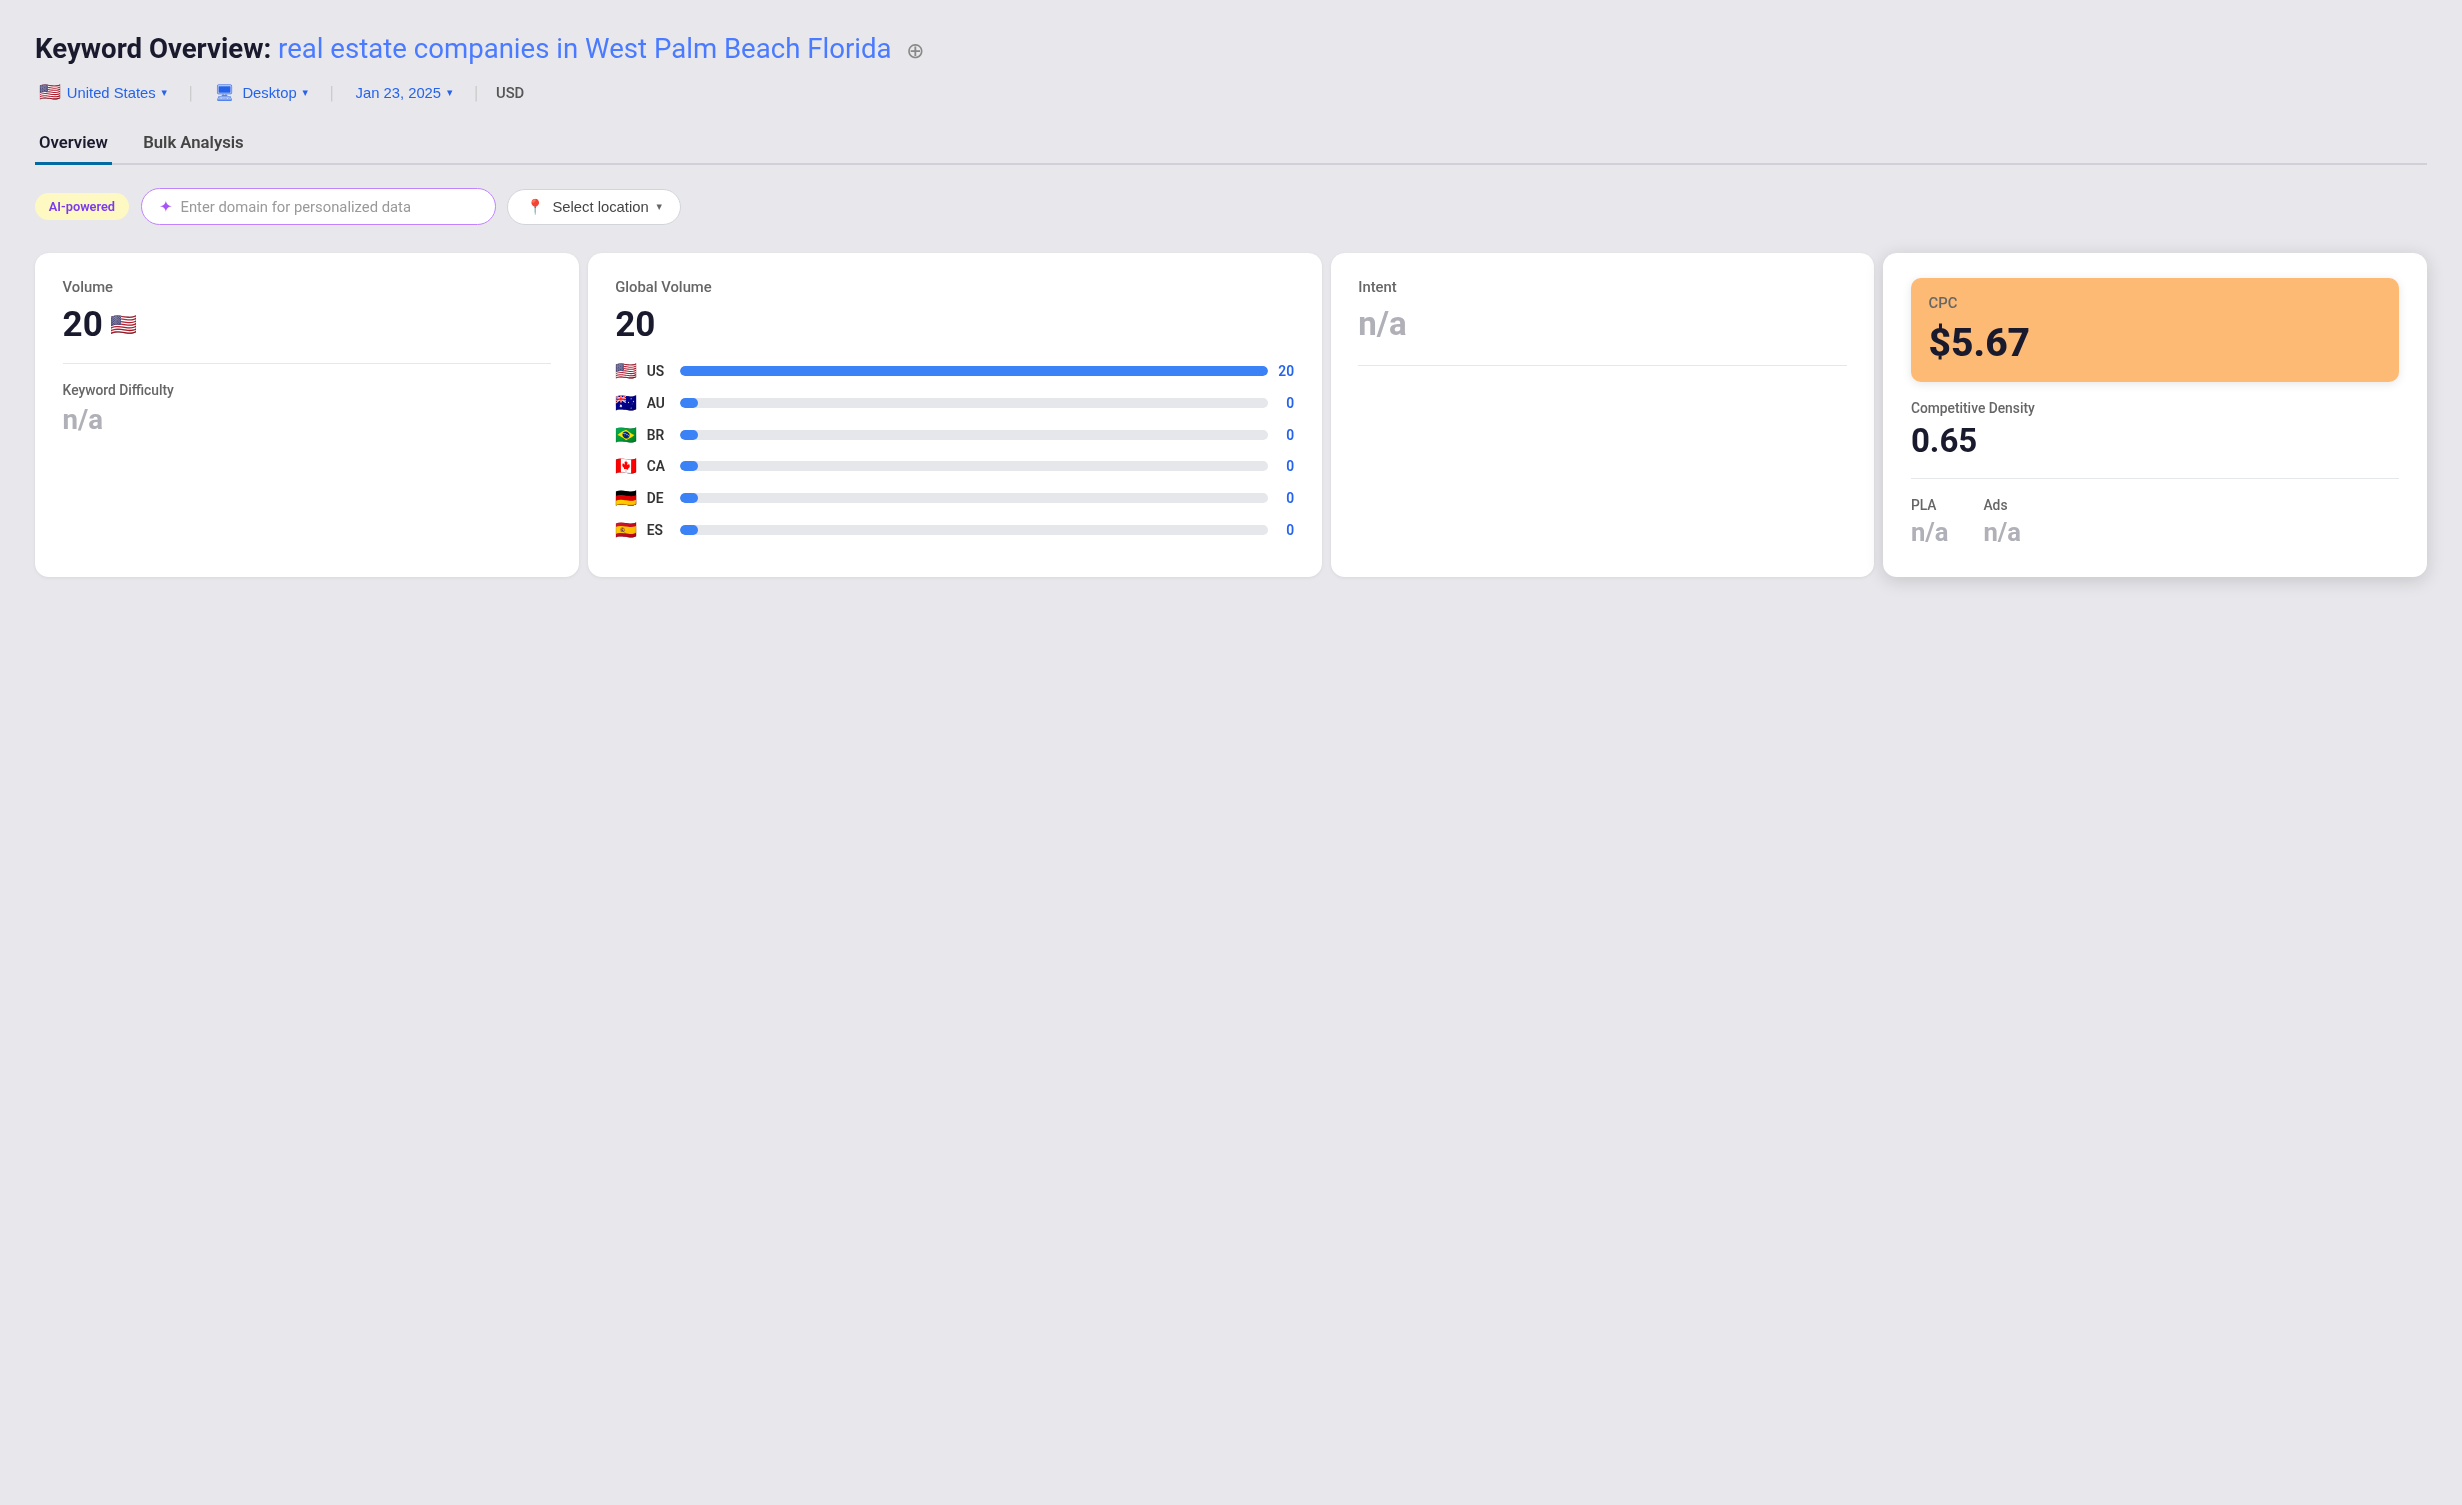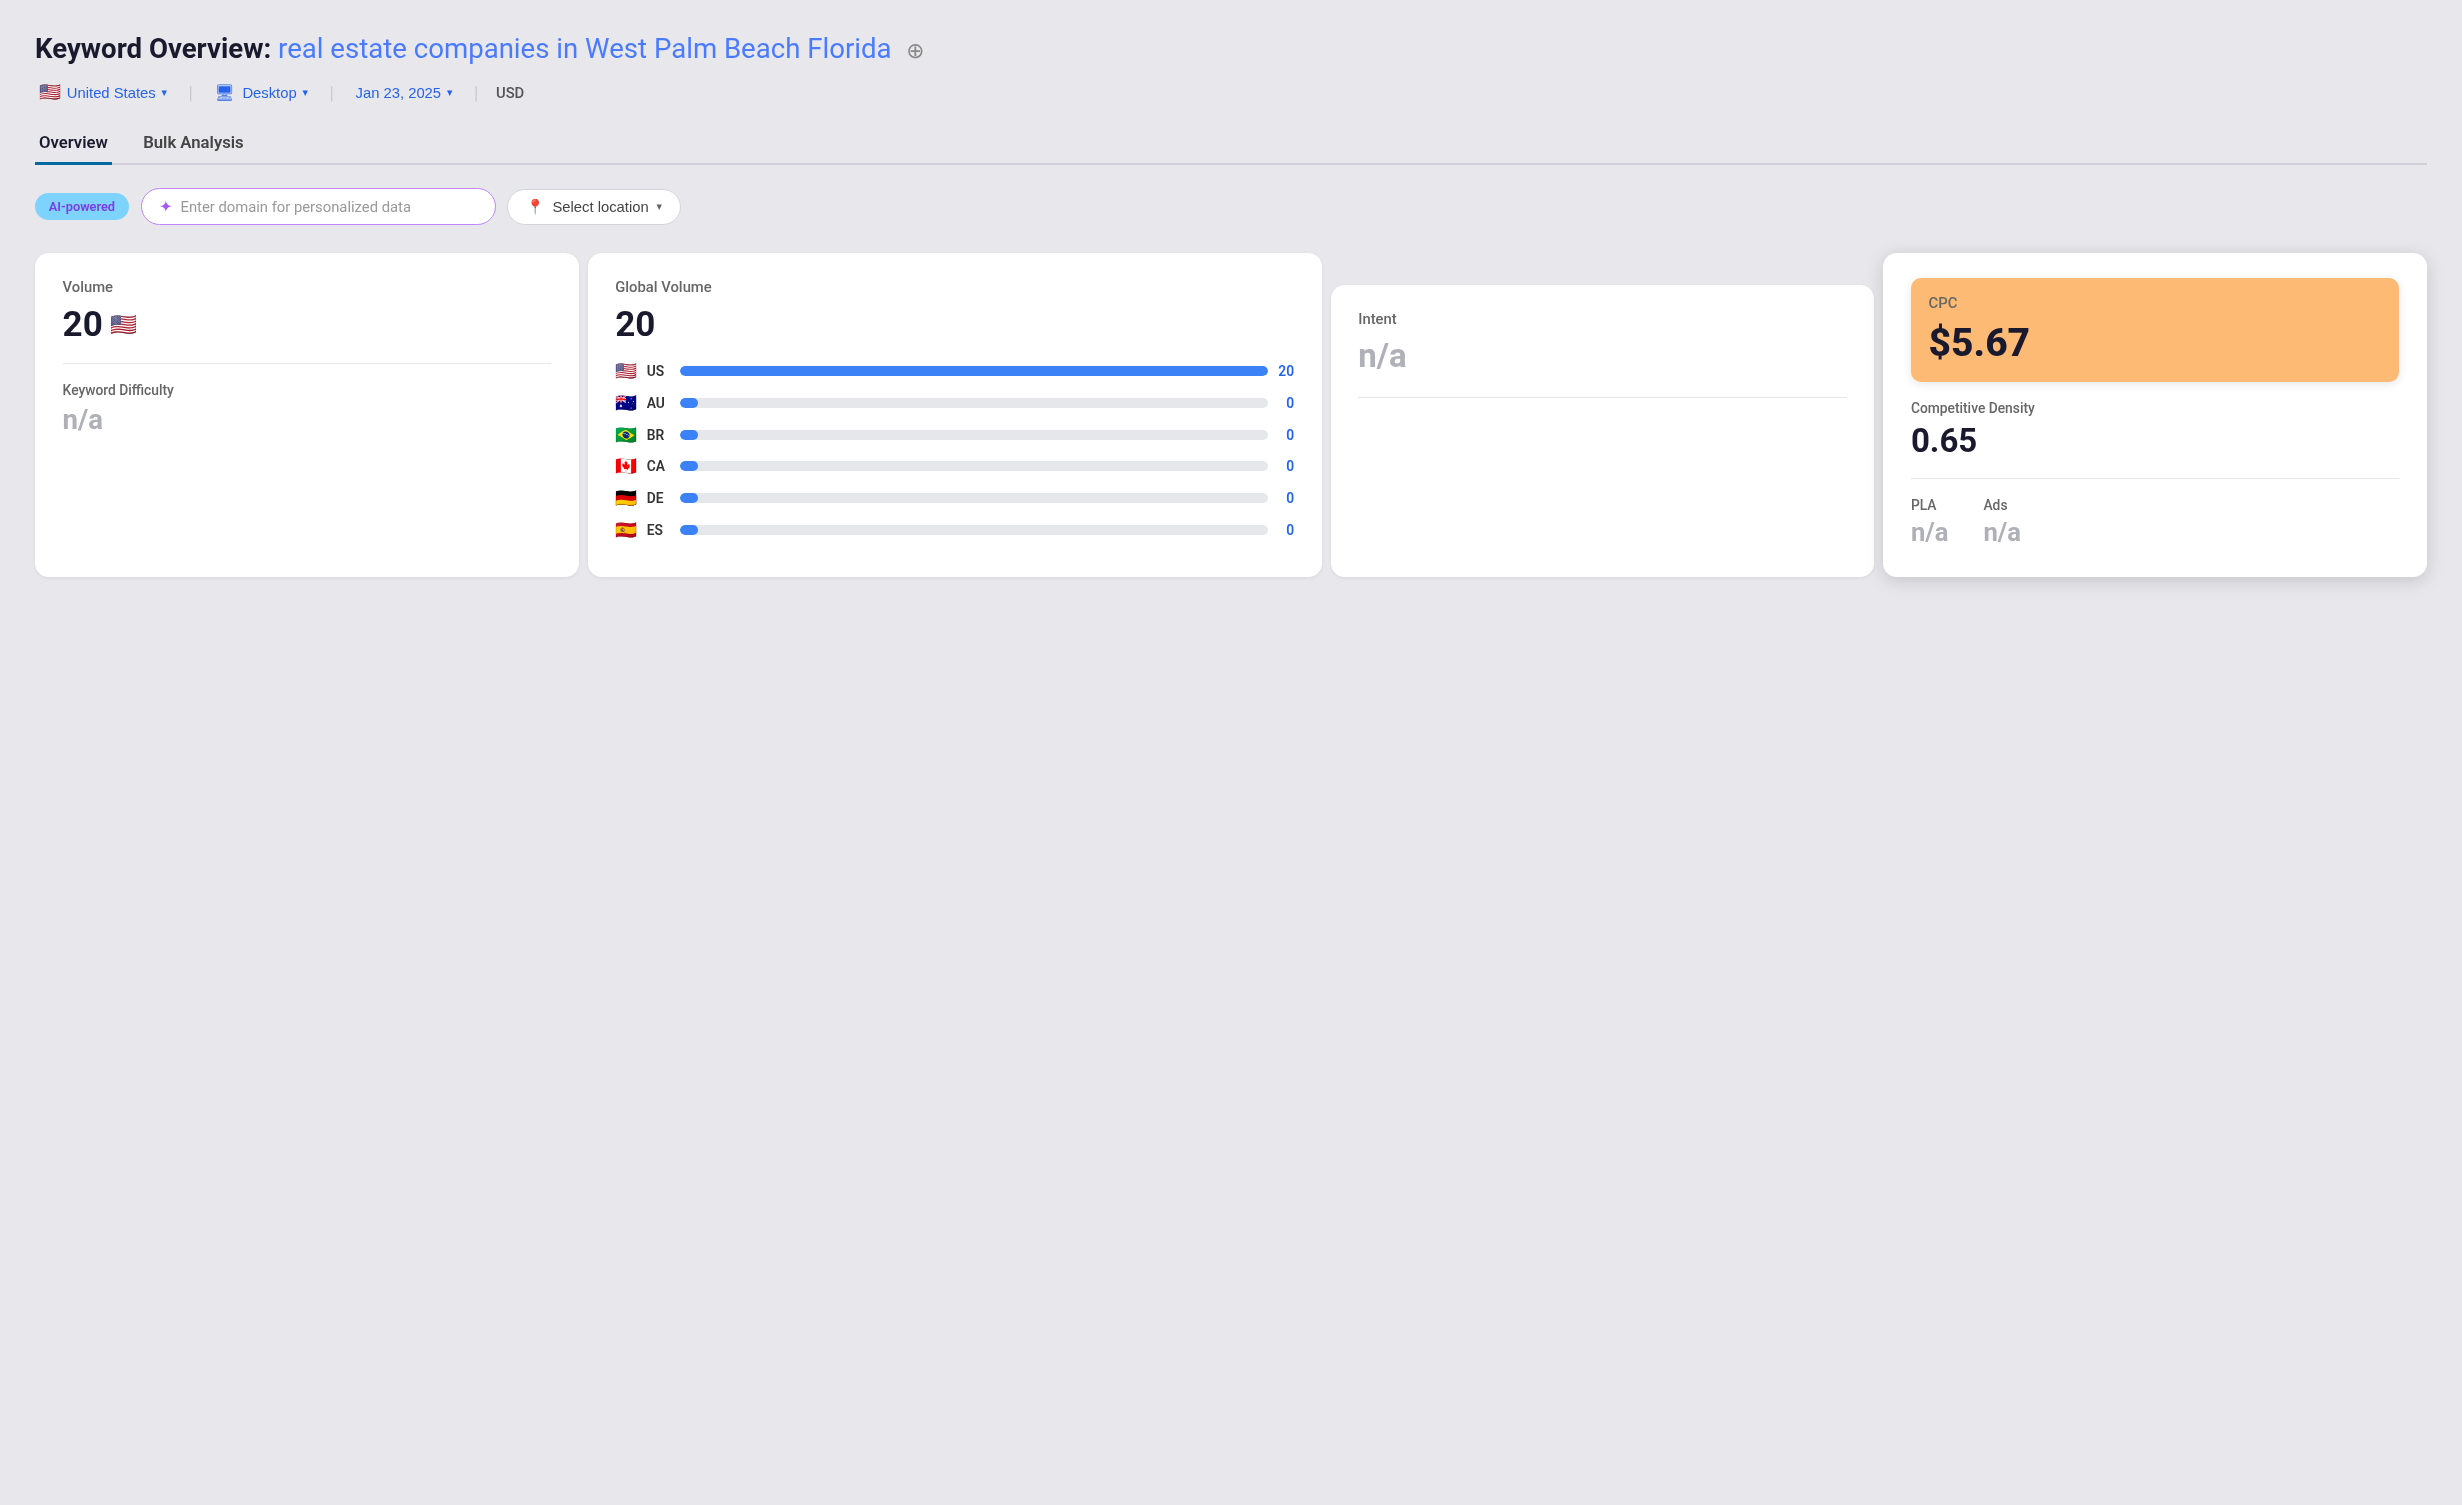--- a/index.html
+++ b/index.html
@@ -82,21 +82,21 @@
       color: #1a1a2e;
       border-bottom: 3px solid #0369a1;
     }
     .ai-row {
       display: flex;
       align-items: center;
       gap: 11.8px;
       margin-bottom: 27.6px;
     }
     .ai-badge {
-      background: #7dd3fc;
+      background: #fef9c3;
       color: #7c3aed;
       font-size: 12.8px;
       font-weight: 600;
       padding: 5.9px 13.8px;
       border-radius: 19.7px;
       white-space: nowrap;
     }
     .domain-input-wrapper {
       display: flex;
       align-items: center;
@@ -279,21 +279,20 @@
     }
     .bottom-val {
       font-size: 25.6px;
       font-weight: 700;
       color: #b0b0b8;
     }
     .intent-trend-card {
       display: flex;
       flex-direction: column;
       gap: 0;
-      margin-top: 32px;
     }
     .intent-top {
       padding-bottom: 7.9px;
     }
     .intent-divider {
       border: none;
       border-top: 1px solid #e5e7eb;
       margin: 13.8px 0;
     }
     .desktop-icon {

